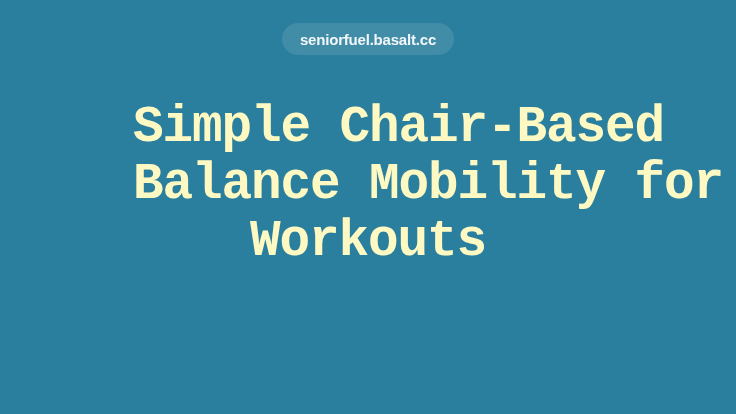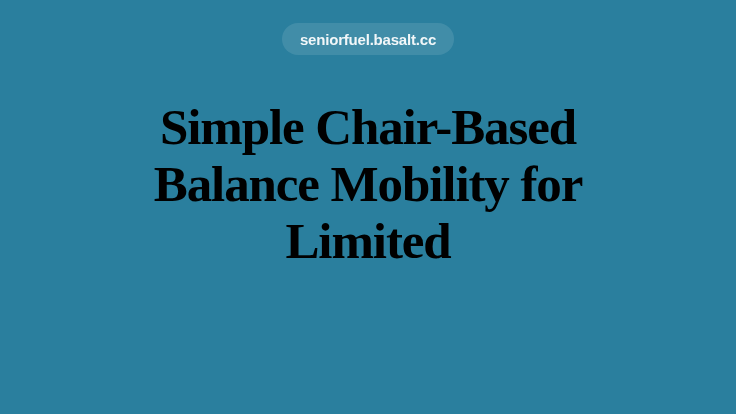--- a/index.html
+++ b/index.html
@@ -49,37 +49,37 @@
 
   
   #headline-block {
     margin-top: 44px;
     width: 470px;
     text-align: center;
   }
 
   .headline-line {
     display: block;
-    font-family: Liberation Serif, serif;
+    font-family: Liberation Mono, monospace;
     font-size: 51px;
     font-weight: 700;
     line-height: 57px;
     letter-spacing: -1.1px;
-    color: #000000;
+    color: #fef9c3;
     white-space: nowrap;
   }
 </style>
 </head>
 <body>
 
 <div id="card">
 
   <div id="domain-badge">
     <span id="domain-badge-label">seniorfuel.basalt.cc</span>
   </div>
 
   <div id="headline-block">
     <span class="headline-line">Simple Chair-Based</span>
     <span class="headline-line">Balance Mobility for</span>
-    <span class="headline-line">Limited</span>
+    <span class="headline-line">Workouts</span>
   </div>
 
 </div>
 
 </body></html>

